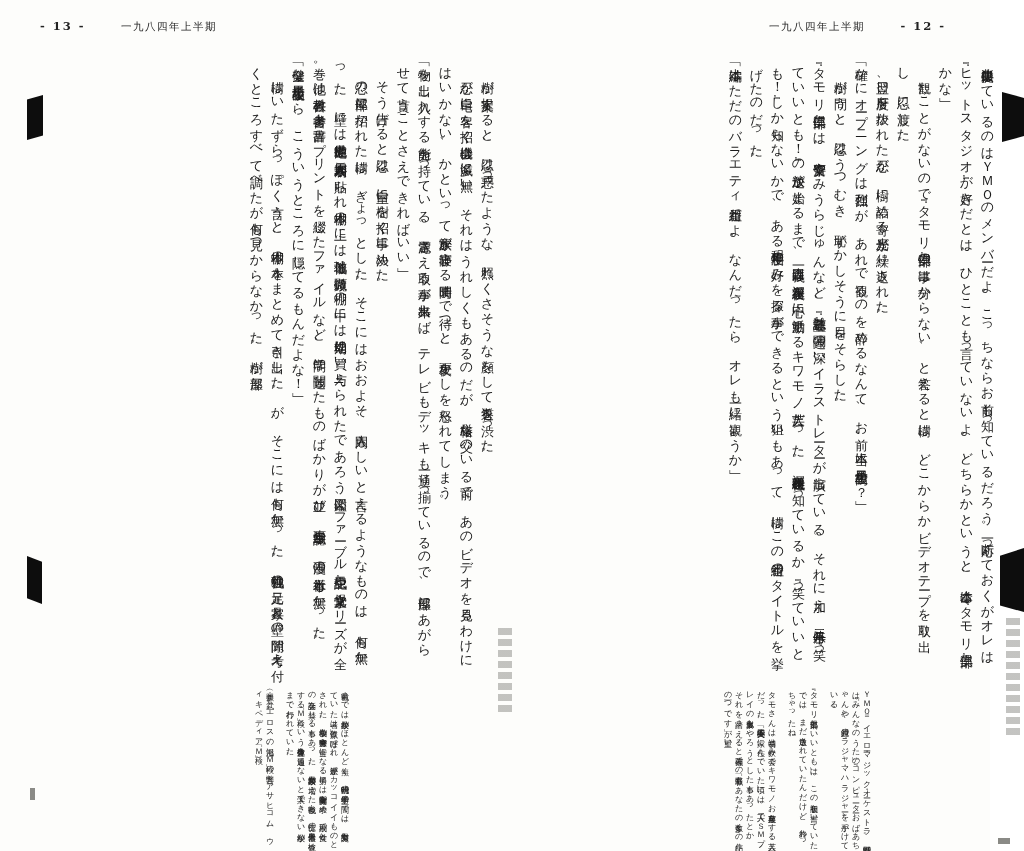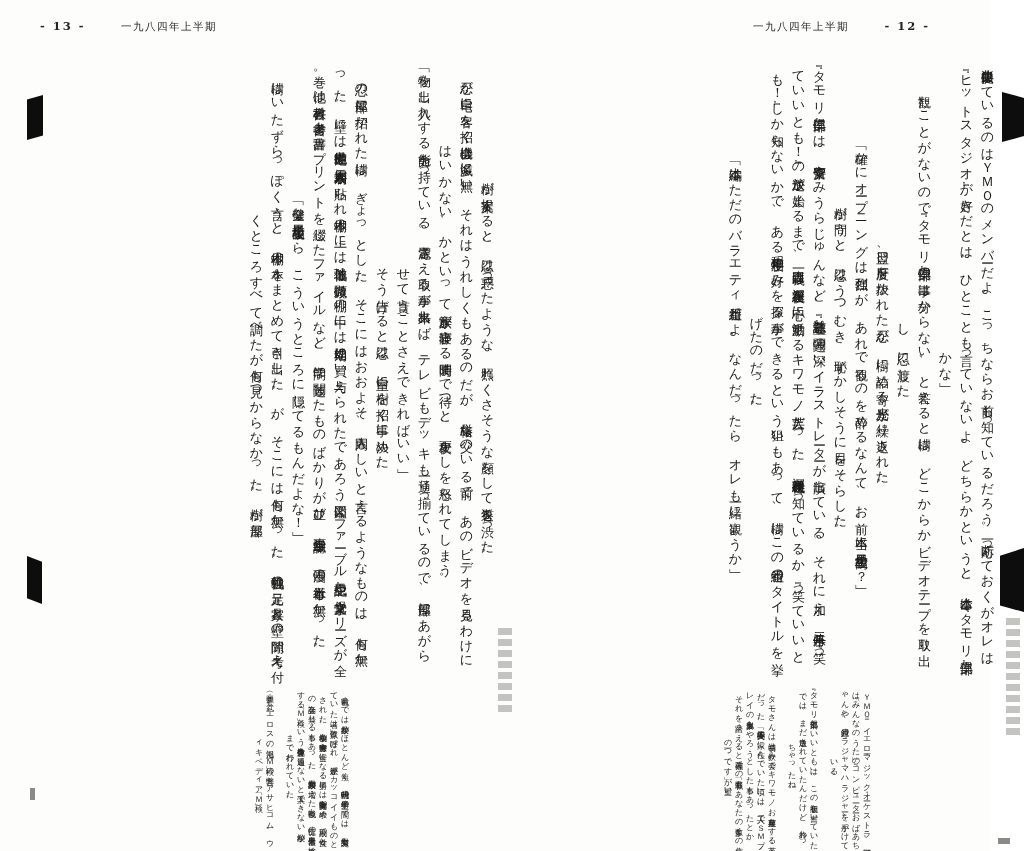--- a/index.html
+++ b/index.html
@@ -7,34 +7,33 @@
     width: 1024px; height: 851px;
     background: #ffffff;
     overflow: hidden;
   }
   .spread {
     position: relative;
     width: 990px; height: 851px;
     background: #fdfdfb;
     font-family: "DejaVu Serif", "Liberation Serif", serif;
     color: #1b1b1b;
-    text-align: center;
   }
   .vtext {
     writing-mode: vertical-rl;
     text-orientation: upright;
   }
   
   .page-header {
     position: absolute; top: 19px;
     font-size: 11px; color: #222;
     white-space: nowrap;
   }
   .header-left  { left: 40px; }
-  .header-right { right: 60px; }
+  .header-right { right: 44px; }
   .page-number  { font-weight: 700; letter-spacing: 2px; font-size: 11.5px; }
   .running-head { font-size: 10.5px; letter-spacing: 1.5px; }
   .header-left  .running-head { margin-left: 32px; }
   .header-right .running-head { margin-right: 32px; }
   
   .main-text {
     position: absolute;
     font-size: 13px;
     line-height: 21px;          
     letter-spacing: 0.6px;      

